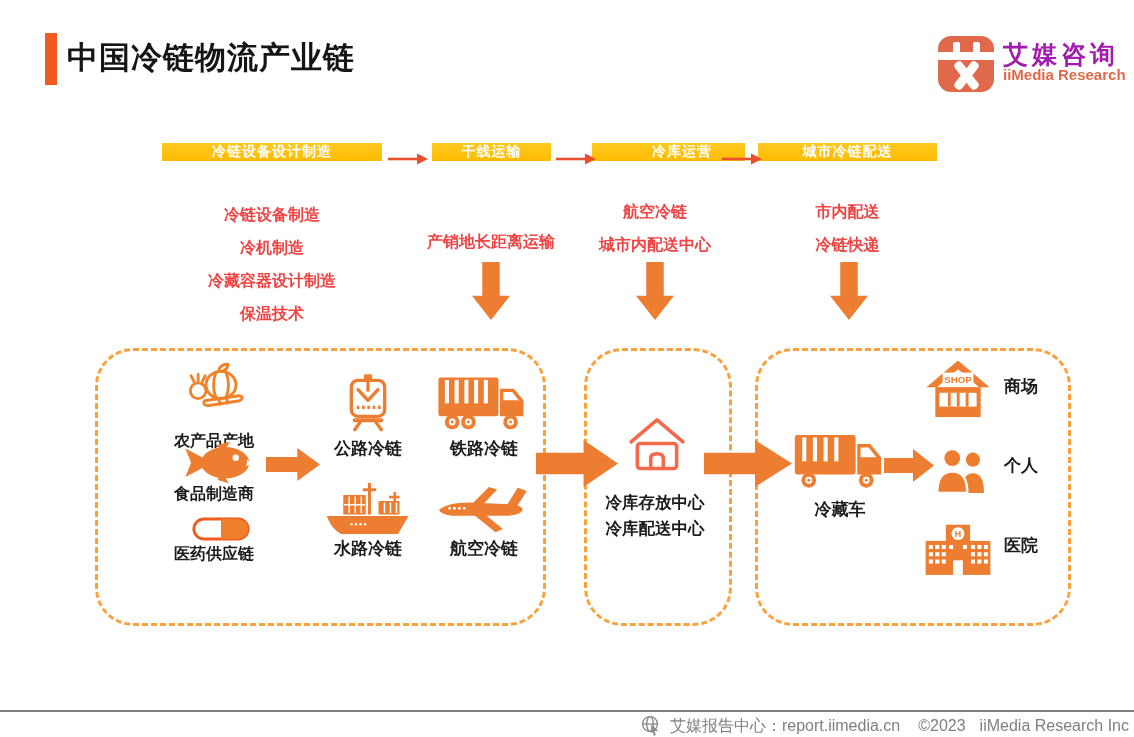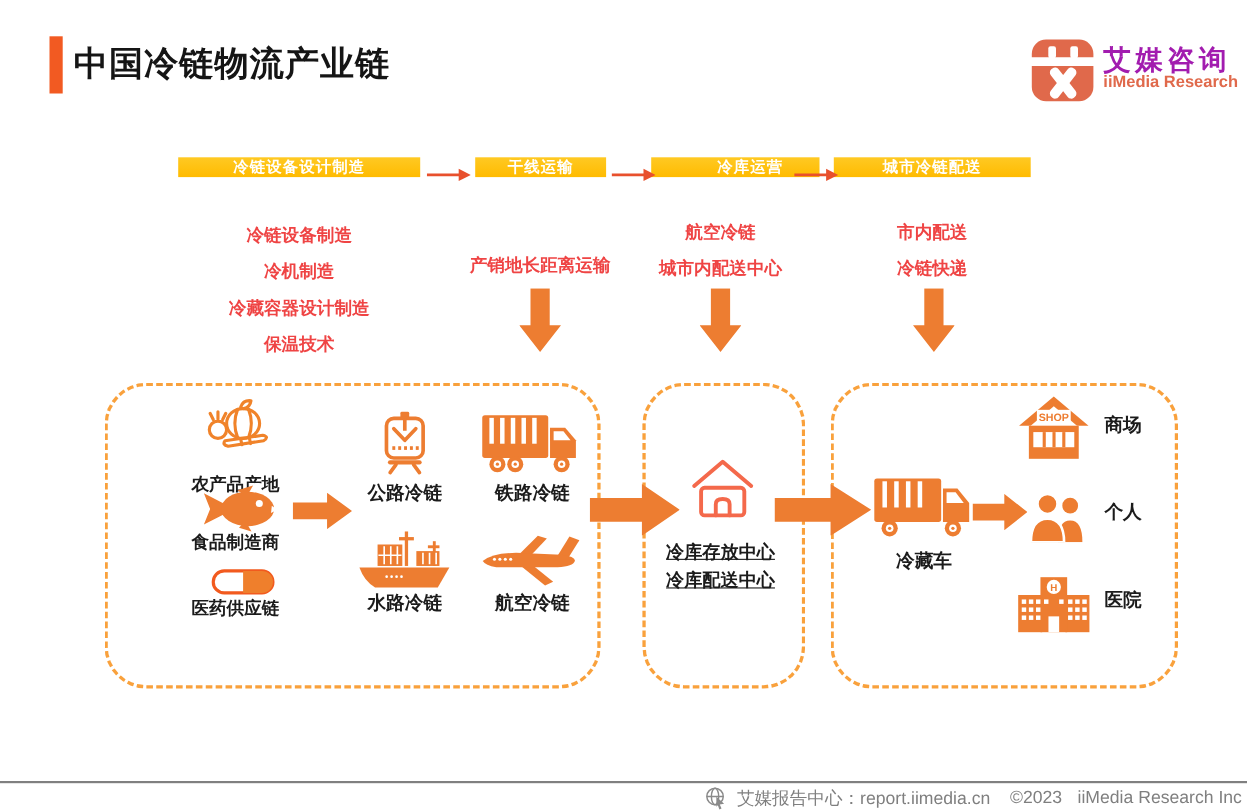--- a/index.html
+++ b/index.html
@@ -234,21 +234,21 @@
   </svg>
   <div class="abs lbl lbl-lg" style="left:438px;top:538px;width:92px;">航空冷链</div>
 
   <svg class="abs" style="left:624px;top:413px;width:66px;height:64px;" viewBox="0 0 84 74">
     <g fill="none" stroke="#F4694B" stroke-width="4.5" stroke-linecap="round" stroke-linejoin="round">
       <path d="M9 33 L42 5 L75 33"></path>
       <rect x="17" y="35" width="50" height="32" rx="4"></rect>
       <path d="M34 67 V54 q0 -6 8 -6 q8 0 8 6 V67"></path>
     </g>
   </svg>
-  <div class="abs storage-lines" style="left:584px;top:489px;width:142px;text-decoration:underline;">
+  <div class="abs storage-lines" style="left:584px;top:489px;width:142px;">
     <div>冷库存放中心</div>
     <div>冷库配送中心</div>
   </div>
 
   <svg class="abs" style="left:794px;top:431px;width:92px;height:64px;" viewBox="0 0 112 74">
     <rect x="1" y="3" width="74" height="48" rx="3" fill="#ED7D31"></rect>
     <g fill="#fff">
         <rect x="10" y="6" width="5" height="29"></rect>
         <rect x="23" y="6" width="5" height="29"></rect>
         <rect x="36" y="6" width="5" height="29"></rect>

